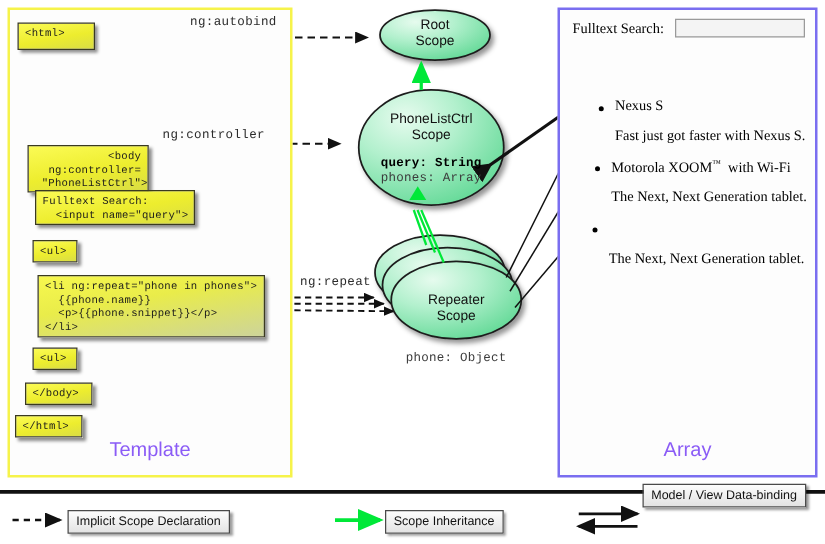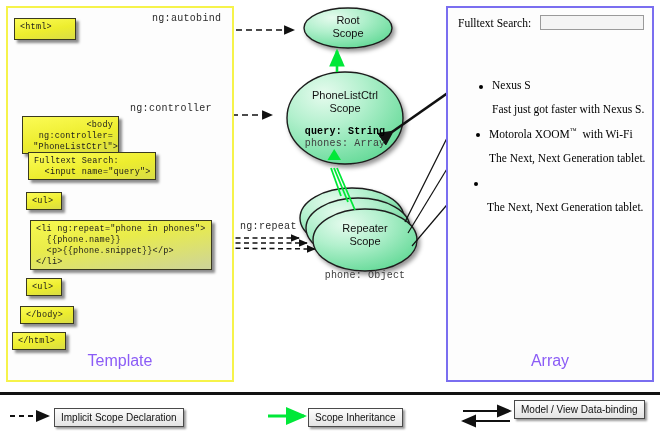--- a/index.html
+++ b/index.html
@@ -216,21 +216,21 @@
   </div>
 
   <div style="position:absolute;left:287px;top:89px;width:116px;">
     <div class="ell-title" style="position:relative;">PhoneListCtrl</div>
     <div class="ell-title" style="position:relative;">Scope</div>
     <div class="ell-prop" style="position:relative;margin-top:11px;font-weight:bold;color:#000;">query: String</div>
     <div class="ell-prop" style="position:relative;">phones: Array</div>
   </div>
 
   <div style="position:absolute;left:313px;top:222px;width:104px;">
-    <div class="ell-title" style="position:relative;">Repeater</div>
+    <div class="ell-title" style="position:relative;margin-top:12px;">Repeater</div>
     <div class="ell-title" style="position:relative;">Scope</div>
     <div class="ell-prop" style="position:relative;margin-top:22px;">phone: Object</div>
   </div>
 
   <div class="view-label" style="left:458px;top:17px;">Fulltext Search:</div>
   <input class="view-input" type="text" style="left: 540px; top: 15px; width: 104px; height: 15px;" placeholder="">
 
   <div class="view-bullet" style="left:479px;top:85px;"></div>
   <div class="view-item" style="left:492px;top:79px;">Nexus S</div>
   <div class="view-snippet" style="left:492px;top:103px;">Fast just got faster with Nexus S.</div>
@@ -254,15 +254,15 @@
       </marker>
     </defs>
     <line x1="10" y1="416" x2="48" y2="416" stroke="#111" stroke-width="2" stroke-dasharray="5,4" marker-end="url(#lg-black)"></line>
     <line x1="268" y1="416" x2="304" y2="416" stroke="#00e838" stroke-width="3" marker-end="url(#lg-green)"></line>
     <line x1="463" y1="411" x2="510" y2="411" stroke="#111" stroke-width="2.2" marker-end="url(#lg-black)"></line>
     <line x1="510" y1="421" x2="463" y2="421" stroke="#111" stroke-width="2.2" marker-end="url(#lg-black)"></line>
   </svg>
 
   <div class="legend-box" style="left:54px;top:408px;">Implicit Scope Declaration</div>
   <div class="legend-box" style="left:308px;top:408px;">Scope Inheritance</div>
-  <div class="legend-box" style="left:514px;top:400px;">Model / View Data-binding</div>
+  <div class="legend-box" style="left:514px;top:387px;">Model / View Data-binding</div>
 
 </div>
 
 </body></html>

